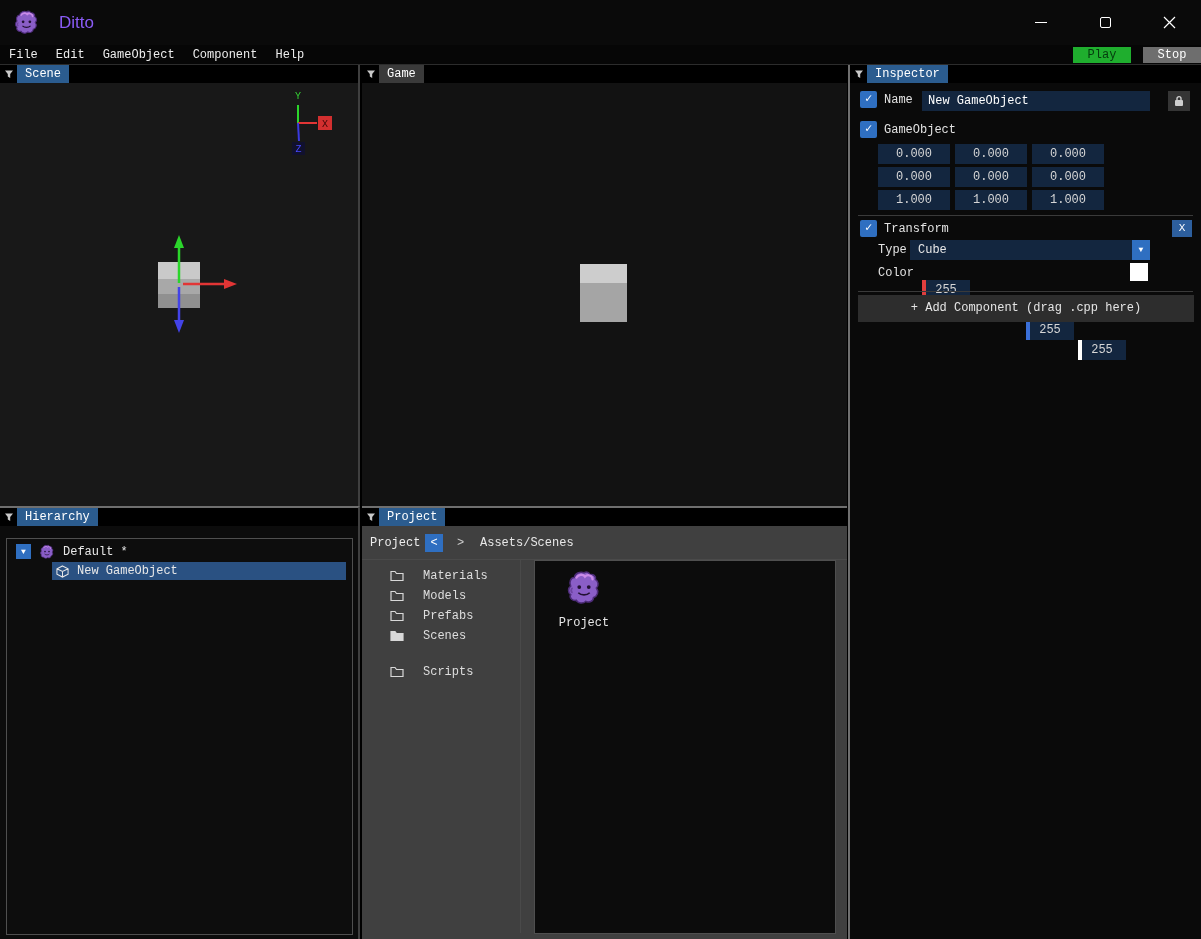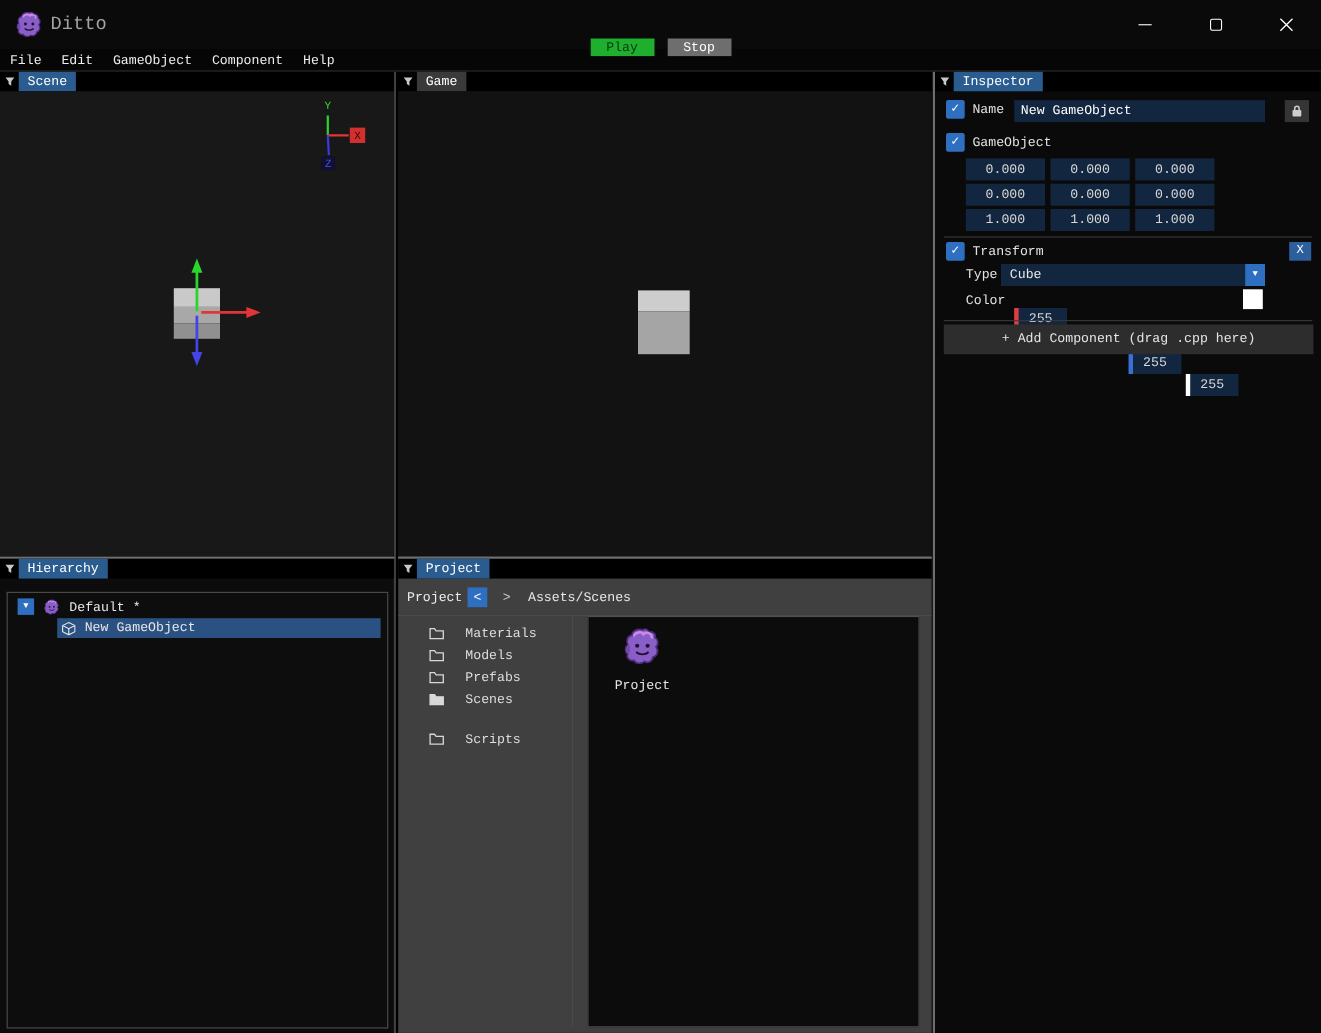--- a/index.html
+++ b/index.html
@@ -2,30 +2,30 @@
 <html><head>
 <meta charset="utf-8">
 <style>
   *{box-sizing:border-box;margin:0;padding:0}
   html,body{width:1201px;height:939px;background:#000;overflow:hidden}
   body{font-family:"Liberation Mono","DejaVu Sans Mono",monospace;color:#e8e8e8;position:relative;font-size:12px}
 
   
   .titlebar{position:absolute;left:0;top:0;width:1201px;height:45px;background:#0a0a0a;display:flex;align-items:center}
   .title-logo{width:27px;height:27px;margin-left:13px}
-  .title-text{font-family:Liberation Mono, monospace;font-size:17px;color:#a3a3a3;margin-left:6px}
+  .title-text{font-family:Liberation Sans, sans-serif;font-size:17px;color:#8b5cf6;margin-left:19px}
   .win-controls{position:absolute;right:0;top:0;height:45px;display:flex}
   .win-btn{width:64px;height:45px;display:flex;align-items:center;justify-content:center;cursor:pointer}
   .glyph-min{width:12px;height:1px;background:#fff}
   .glyph-max{width:11px;height:11px;border:1px solid #fff;border-radius:2px}
 
   
   .menubar{position:absolute;left:0;top:45px;width:1201px;height:20px;background:#060606;border-bottom:1px solid #2c2c2c;display:flex;align-items:center;z-index:2}
   .menu-item{padding:0 9px;height:20px;line-height:20px;color:#ededed;cursor:pointer}
-  .run-controls{position:absolute;left:0;top:35px;width:100%;display:flex;justify-content:center;gap:12px;z-index:3;pointer-events:none}
+  .run-controls{position:absolute;left:0;top:47px;width:100%;display:flex;justify-content:flex-end;gap:12px;z-index:3;pointer-events:none}
   .run-btn{width:58px;height:16px;line-height:16px;text-align:center;cursor:pointer;pointer-events:auto}
   .btn-play{background:#1fae2e;color:#053b0e}
   .btn-stop{background:#6e6e6e;color:#fff}
 
   
   .panel{position:absolute;background:#0b0b0b}
   .panel-header{height:18px;background:#000;display:flex;align-items:center}
   .panel-menu{width:17px;display:flex;align-items:center;justify-content:center;cursor:pointer}
   .tab{height:18px;line-height:18px;padding:0 8px;color:#fff;cursor:pointer}
   .tab-blue{background:#2b5c8f}

